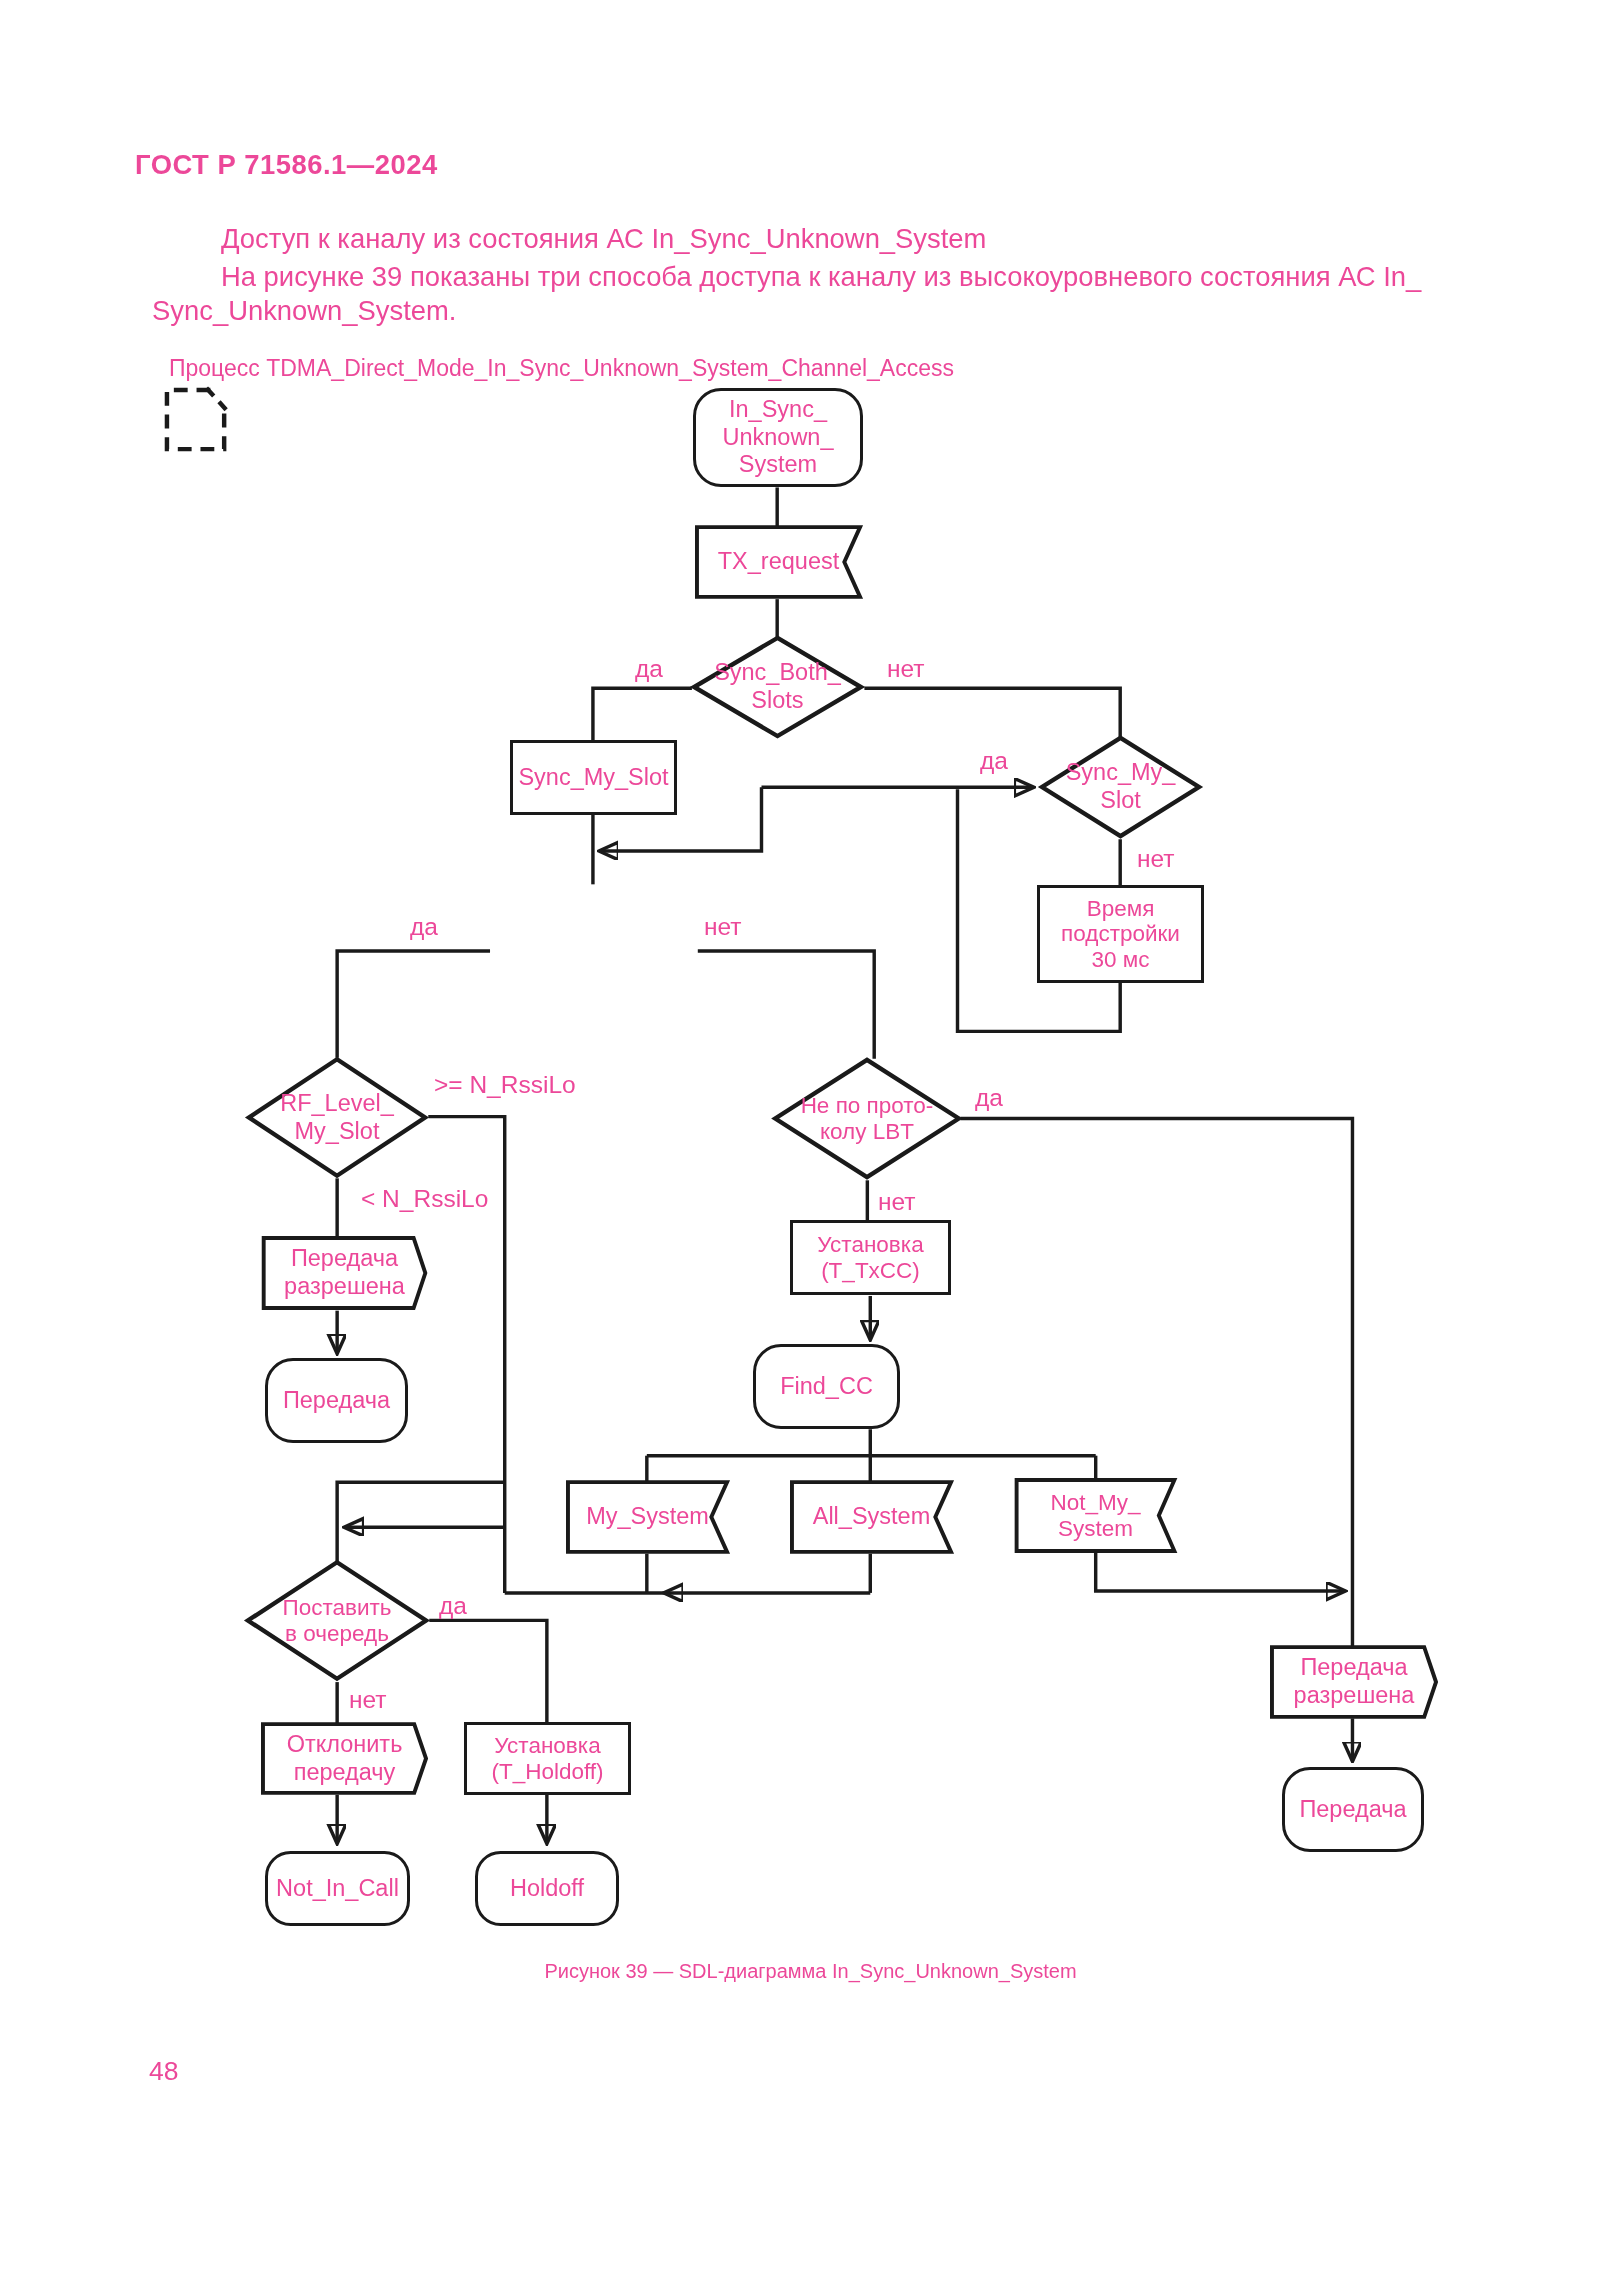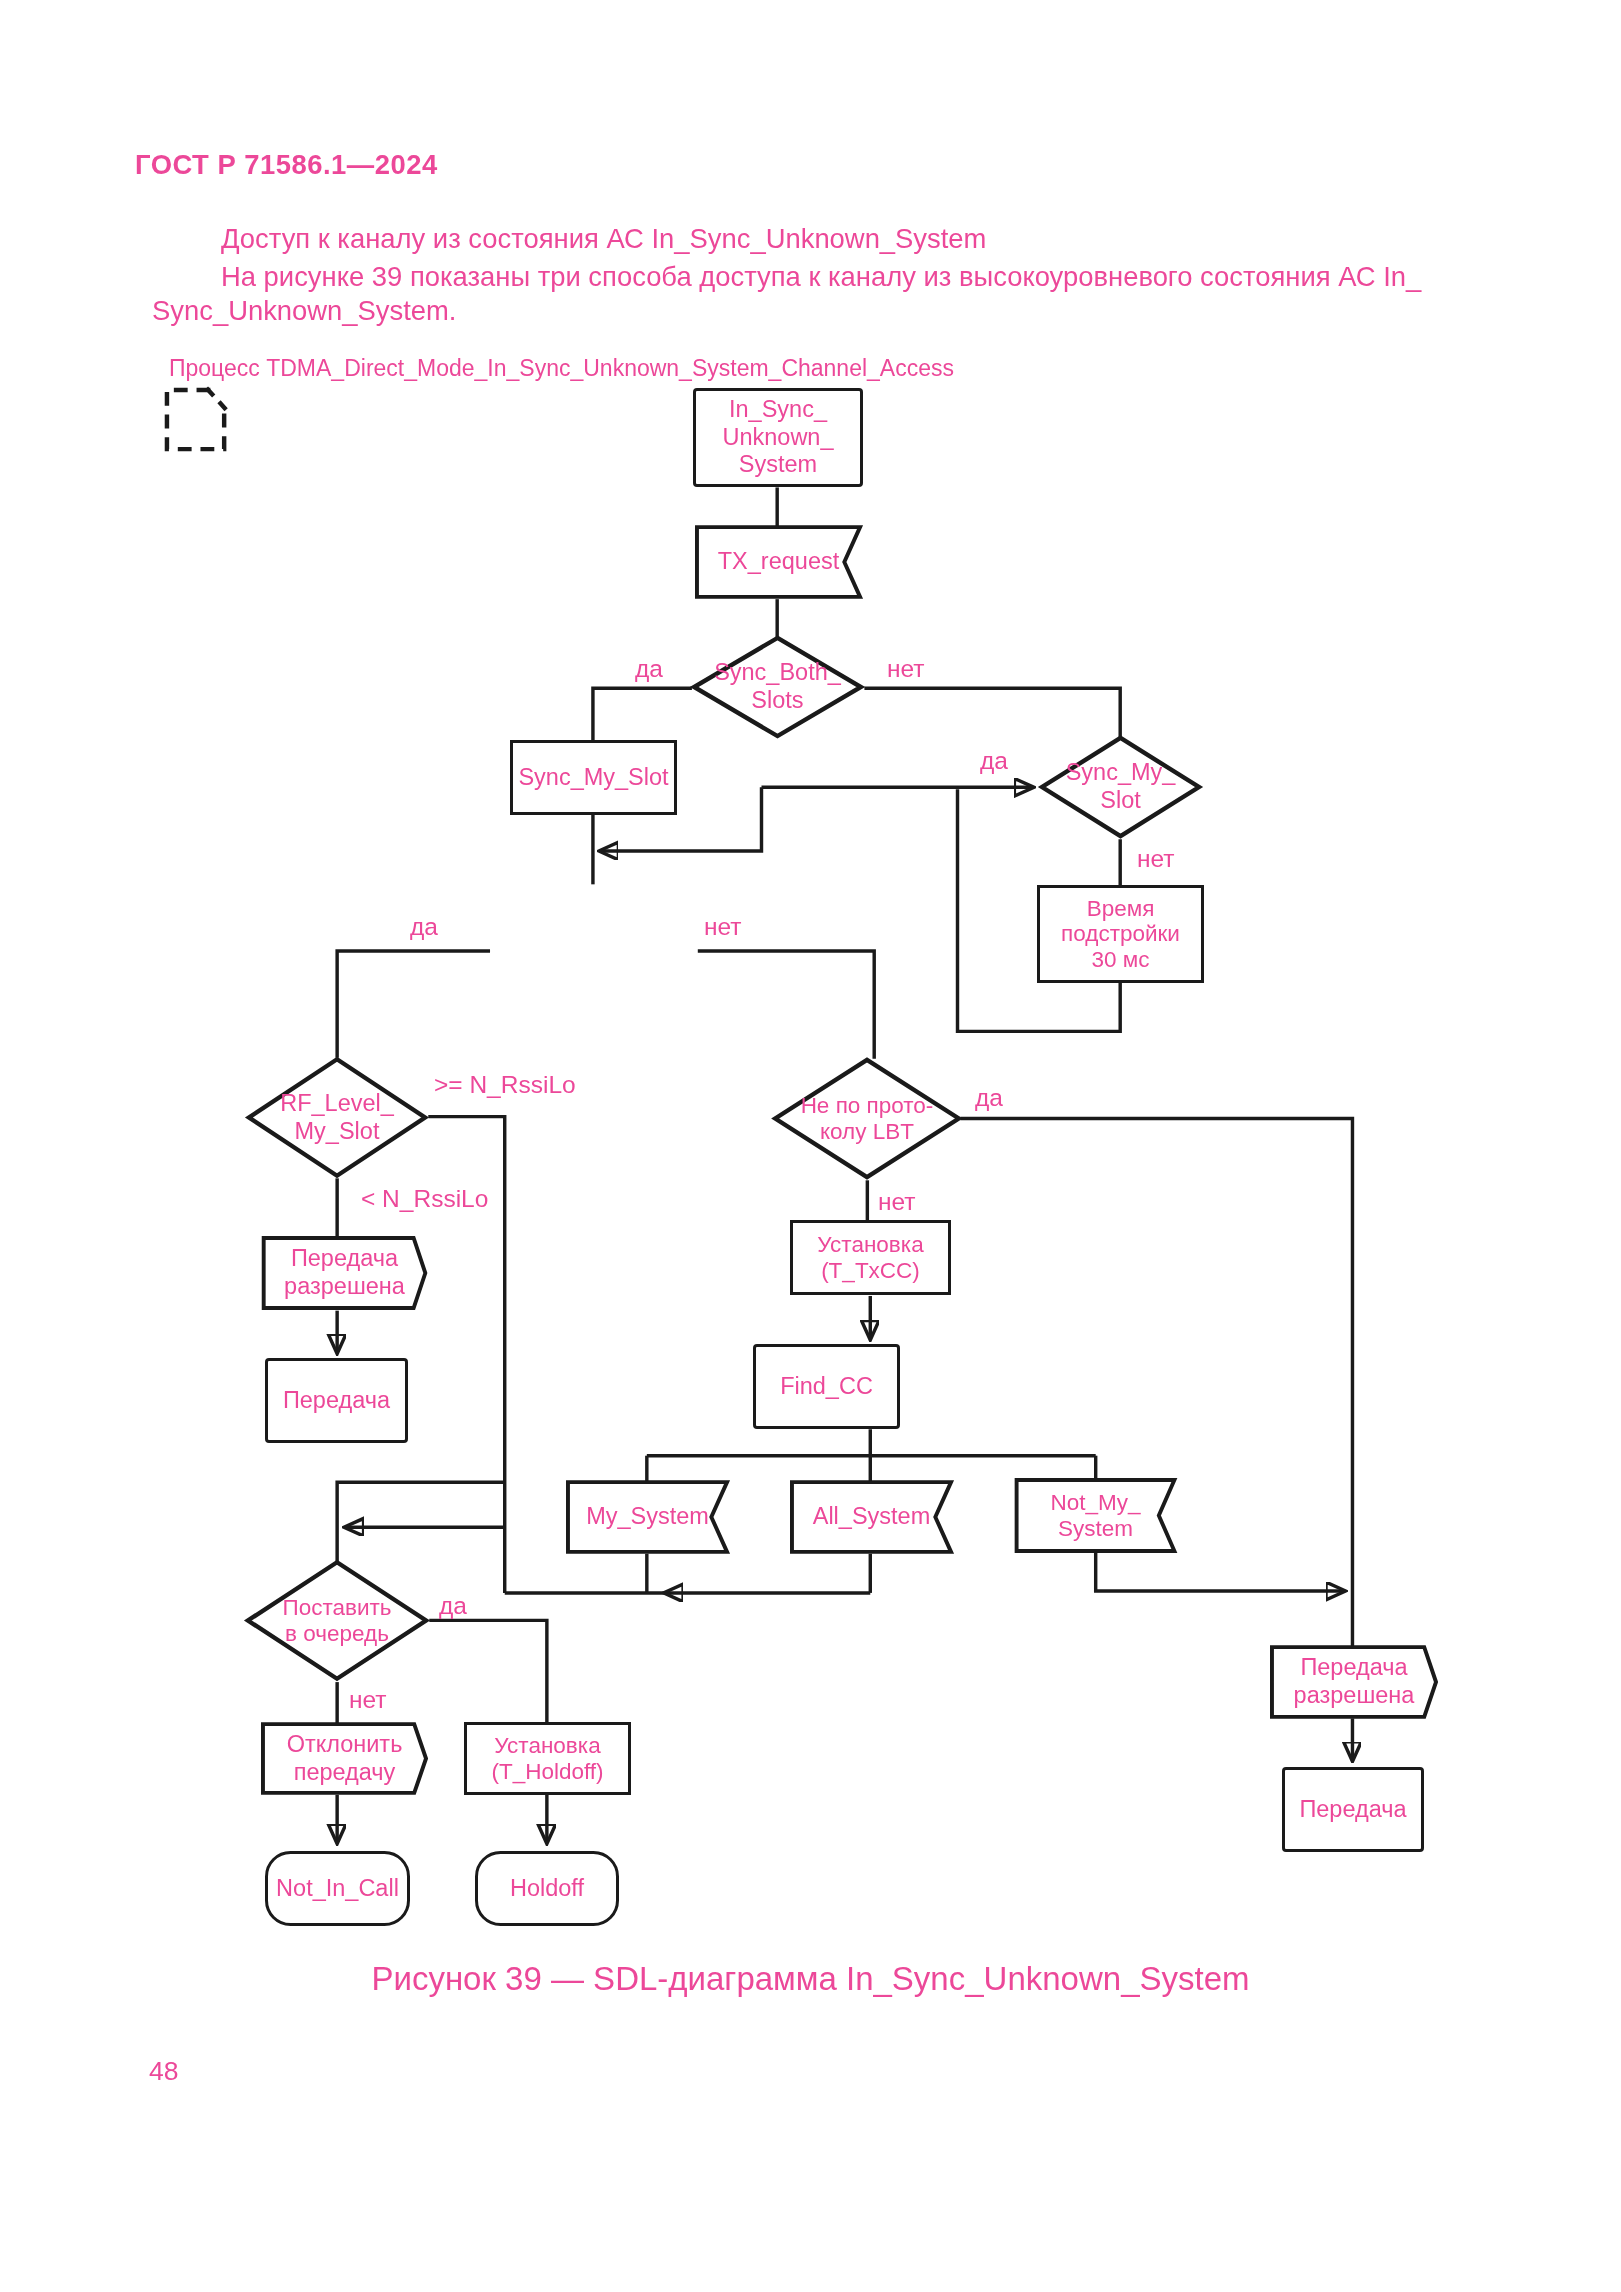--- a/index.html
+++ b/index.html
@@ -3,27 +3,27 @@
 <meta charset="utf-8">
 <style>
   html,body{margin:0;padding:0;background:#e8e8e8}
   .page{position:relative;width:1621px;height:2293px;background:#ffffff;
         font-family:"Liberation Sans",sans-serif;color:#ec4899;overflow:hidden;margin:0 auto}
   .abs{position:absolute}
   .hdr{font-weight:bold;font-size:27.4px;letter-spacing:0.5px}
   .body-text{font-size:27.4px;white-space:nowrap}
   .italic{}
   .proc-label{font-size:23px;white-space:nowrap}
-  .caption{font-size:33px;text-align:center;width:100%}
+  .caption{font-size:20px;text-align:center;width:100%}
   .pagenum{font-size:26.5px}
   .node{position:absolute;display:flex;align-items:center;justify-content:center;
         text-align:center;font-size:23.5px;line-height:1.18;box-sizing:border-box}
   .node .txt{position:relative;z-index:1}
   .task{border:3.9px solid #1a1a1a;background:#fff}
-  .state{border:3.9px solid #1a1a1a;border-radius:4px;background:#fff}
+  .state{border:3.9px solid #1a1a1a;border-radius:28px;background:#fff}
   .shape{position:absolute;left:0;top:0;width:100%;height:100%;overflow:visible}
   .shape polygon{fill:#ffffff;stroke:#1a1a1a;stroke-width:4;stroke-linejoin:miter}
   .shape.thick polygon{stroke-width:4.5}
   .small-lh{line-height:1.12;font-size:22.5px}
   .blabel{position:absolute;font-size:24.5px;white-space:nowrap}
   #wires{position:absolute;left:0;top:0;pointer-events:none}
   #wires polyline,#wires path{fill:none;stroke:#1a1a1a;stroke-width:3.5}
   #comment-sym path{fill:none;stroke:#1a1a1a;stroke-width:4.5}
 </style>
 </head>

